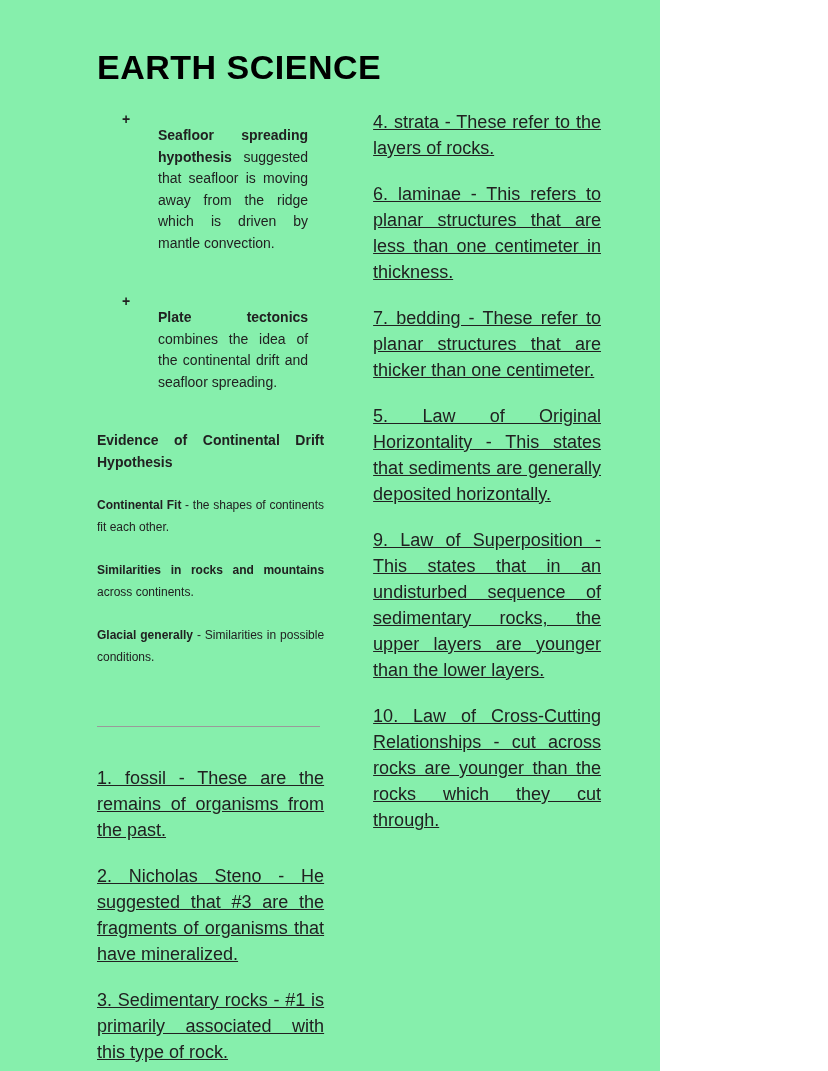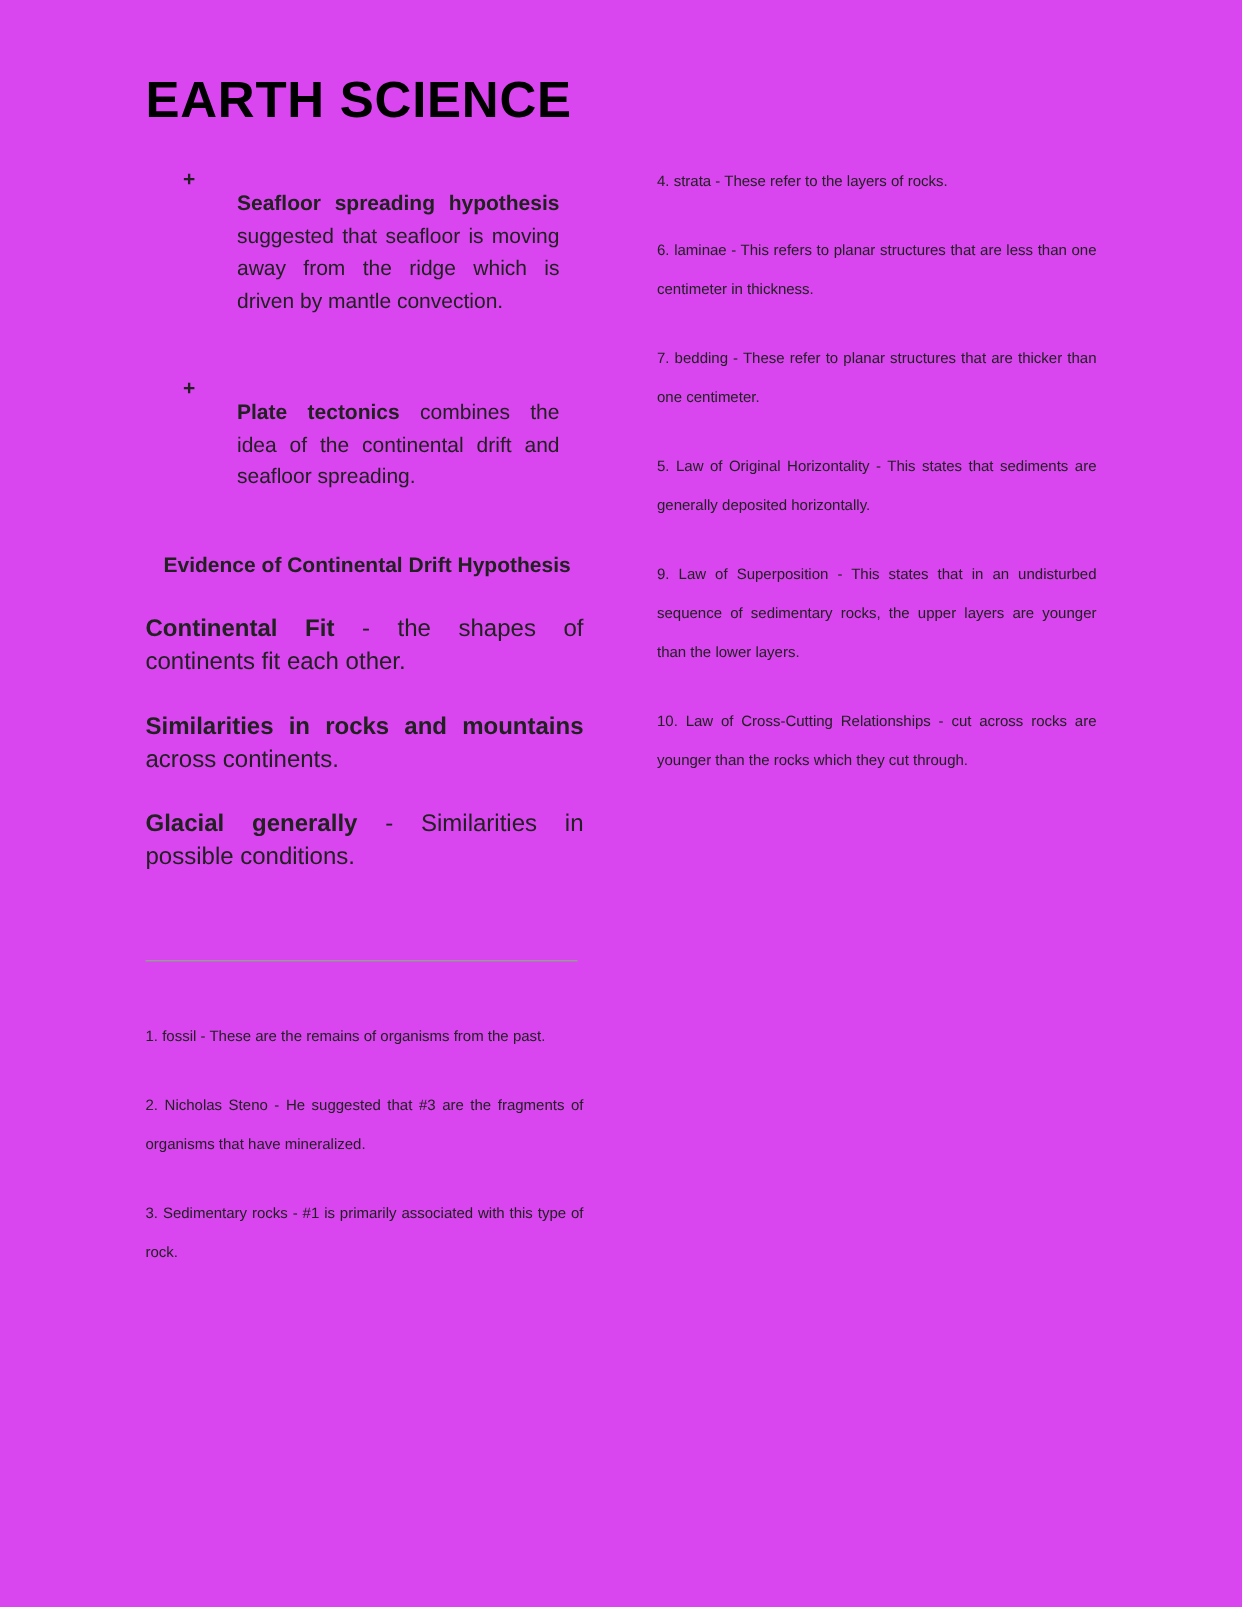--- a/index.html
+++ b/index.html
@@ -5,25 +5,25 @@
   html, body {
     margin: 0;
     padding: 0;
     background: #ffffff;
   }
   body {
     font-family: "Liberation Sans", sans-serif;
     color: #212121;
   }
   .page {
-    width: 828px;
+    width: 660px;
     height: 1071px;
     box-sizing: border-box;
     padding: 48px 59px 0 97px;
-    background: #d946ef;
+    background: #86efac;
     overflow: hidden;
     position: relative;
   }
   .title {
     margin: 0 0 22px 0;
     font-size: 34px;
     font-weight: bold;
     letter-spacing: 0.5px;
     color: #000000;
     font-family: "Liberation Sans", sans-serif;
@@ -48,43 +48,44 @@
     font-size: 14px;
     line-height: 21.5px;
   }
   .bullet-text {
     margin: 16px;
     font-size: 14px;
     line-height: 21.5px;
     text-align: justify;
   }
   .section-heading {
-    margin: 0 0 22px 12px;
+    margin: 0 0 22px 0;
     font-size: 14px;
     line-height: 21.5px;
     font-weight: bold;
     text-align: justify;
   }
   .para {
     margin: 0 0 22px 0;
-    font-size: 16px;
+    font-size: 12px;
     line-height: 21.5px;
     text-align: justify;
   }
   .divider {
     border: none;
     border-top: 1px solid #9a9a9a;
     margin: 58px 4px 38px 0;
     height: 0;
   }
   .numbered {
     margin: 0 0 20px 0;
-    font-size: 10px;
+    font-size: 18px;
     line-height: 26px;
     text-align: justify;
+    text-decoration: underline;
   }
   strong { font-weight: bold; }
 </style>
 </head>
 <body>
 
 <div class="page">
 
   <h1 class="title">EARTH SCIENCE</h1>
 

